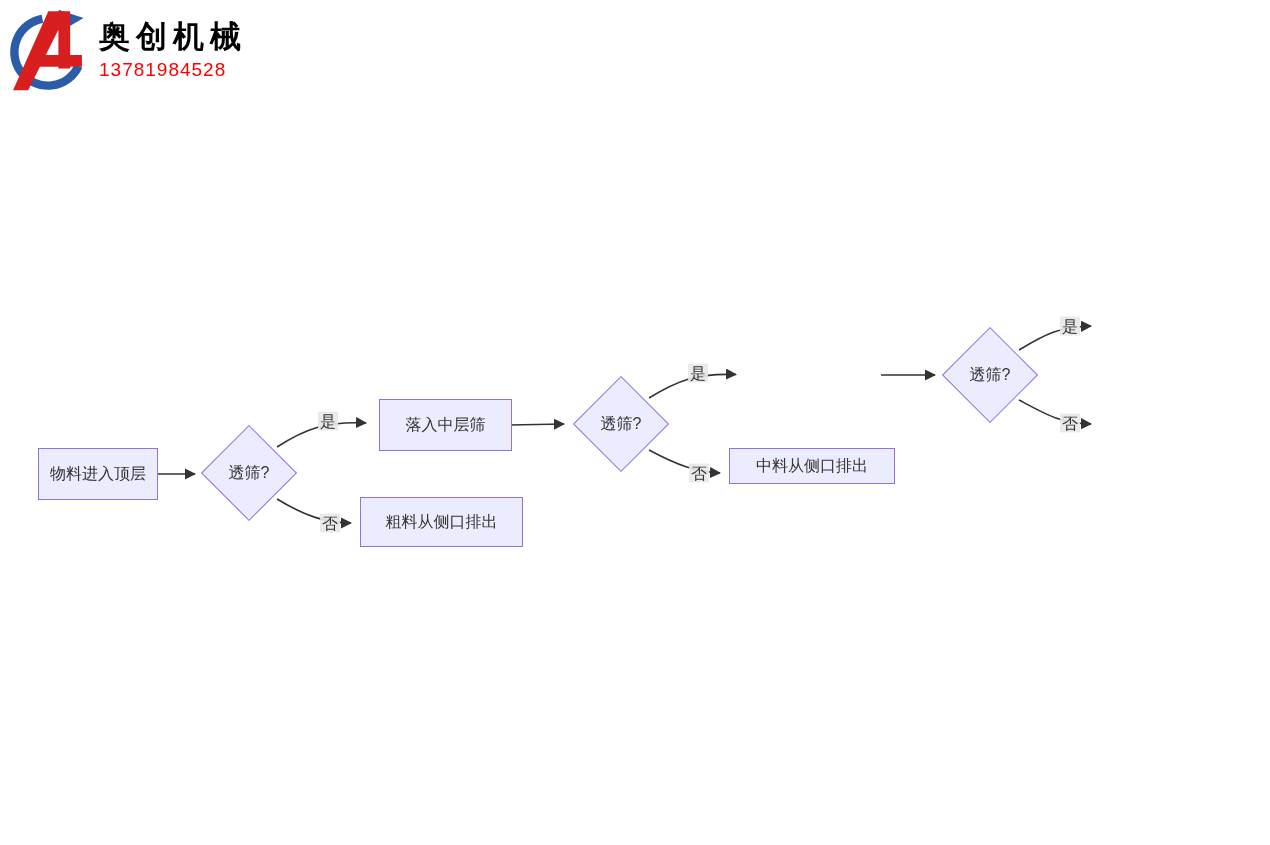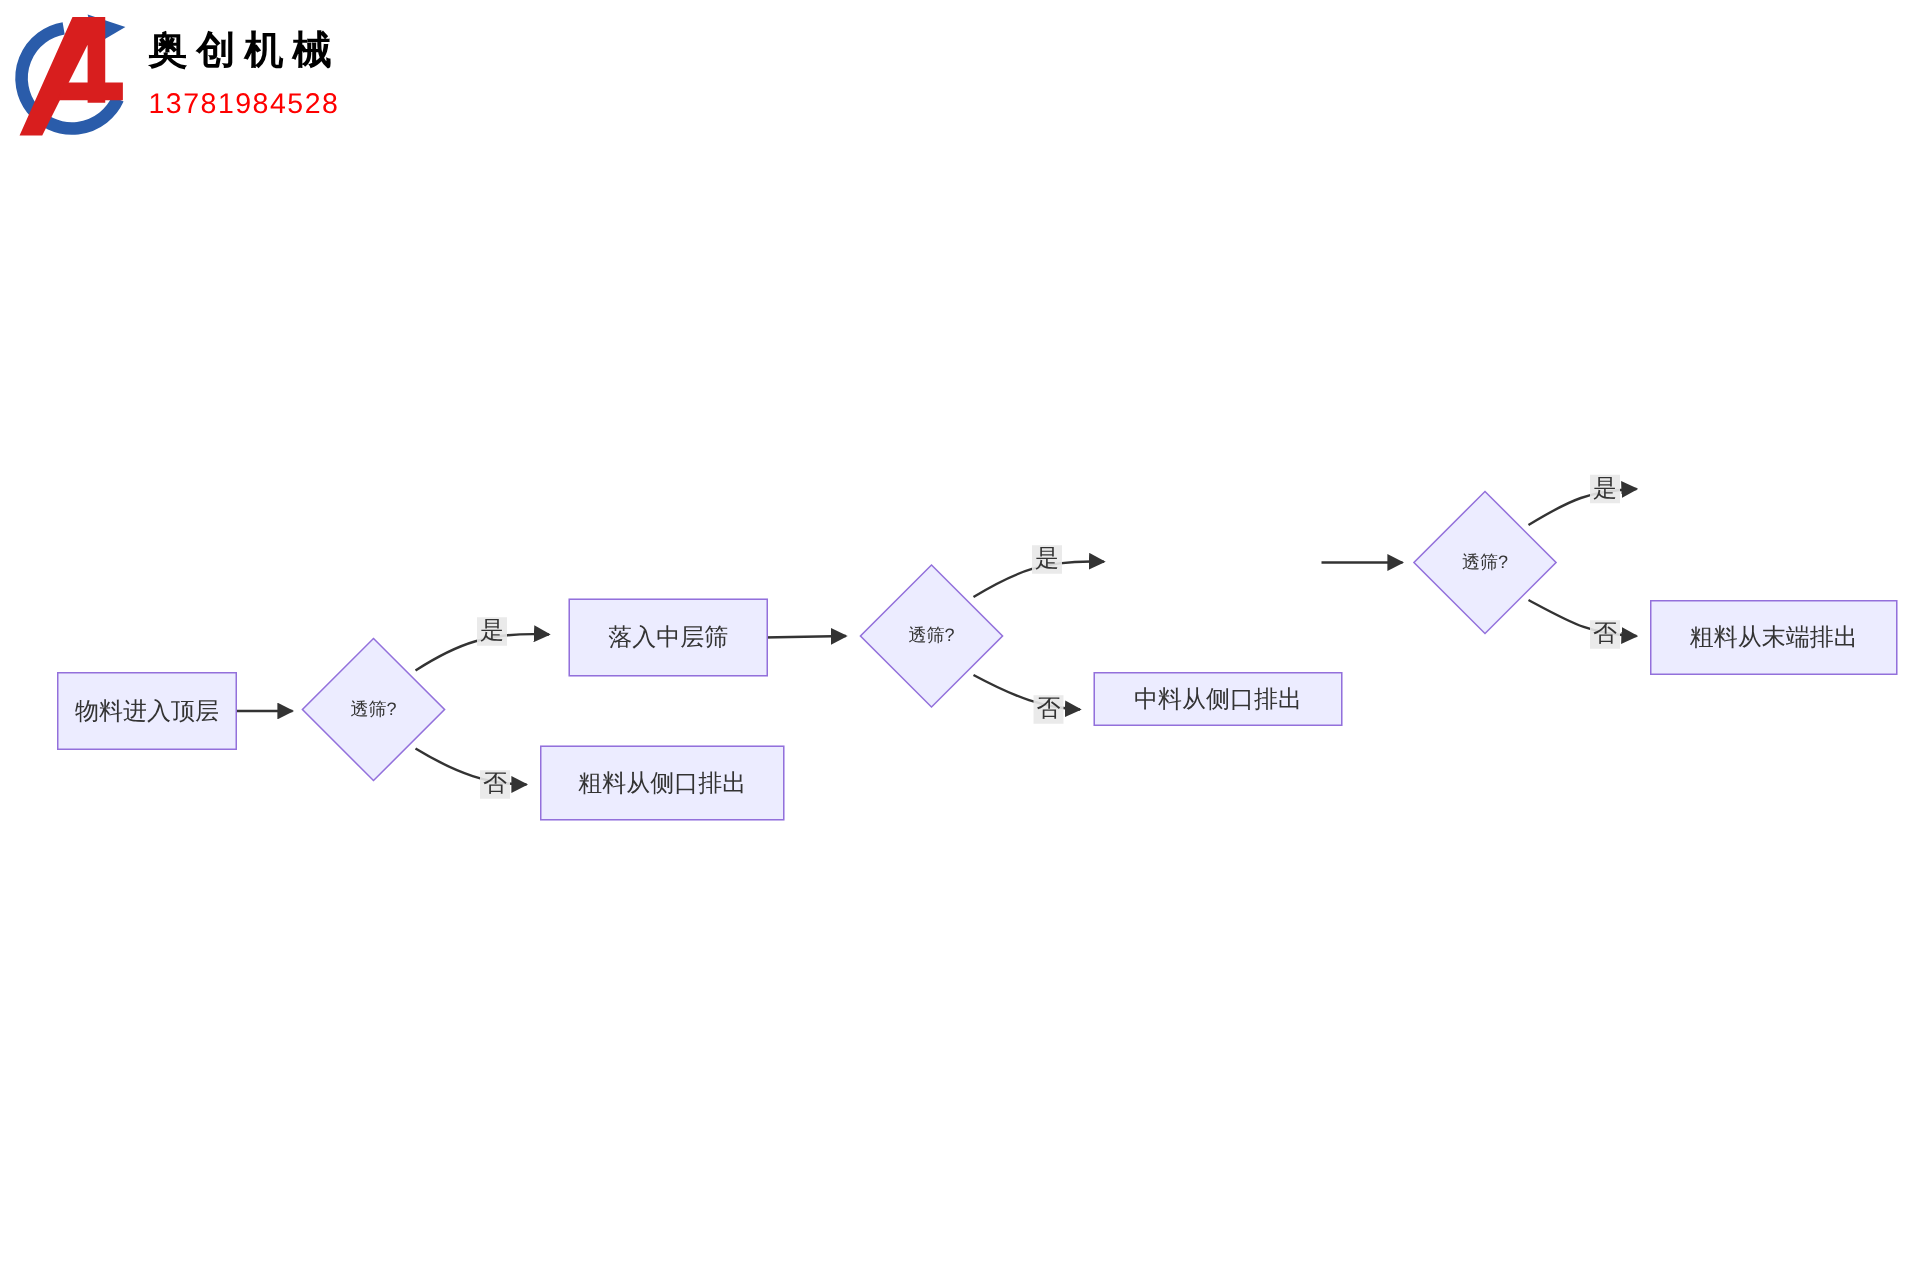--- a/index.html
+++ b/index.html
@@ -9,21 +9,21 @@
     height: 845px;
     background: #ffffff;
     overflow: hidden;
     font-family: "Liberation Sans", sans-serif;
   }
 
   
   .logo { position: absolute; left: 8px; top: 6px; }
   .company-name {
     position: absolute; left: 99px; top: 16px;
-    font-size: 26px; font-weight: bold; color: #000000;
+    font-size: 31px; font-weight: bold; color: #000000;
     letter-spacing: 6px; white-space: nowrap;
   }
   .phone {
     position: absolute; left: 99px; top: 59px;
     font-size: 19px; color: #fe0000; white-space: nowrap;
     letter-spacing: 1px;
   }
 
   
   .edges { position: absolute; left: 0; top: 0; pointer-events: none; }
@@ -41,21 +41,21 @@
     position: absolute;
     width: 68px; height: 68px;
     background: #ECECFF;
     border: 1px solid #9370DB;
     transform: rotate(45deg);
     box-sizing: border-box;
   }
   .diamond-label {
     position: absolute;
     transform: translate(-50%, -50%);
-    font-size: 12px; color: #333333;
+    font-size: 16px; color: #333333;
     white-space: nowrap;
   }
   .edge-label {
     position: absolute;
     transform: translate(-50%, -50%);
     background: rgba(232,232,232,0.9);
     padding: 0 2px;
     font-size: 16px; color: #333333;
     line-height: 19px;
     white-space: nowrap;
@@ -118,21 +118,20 @@
       <path d="M 881 375 L 935 375" marker-end="url(#arrow)"></path>
       <path d="M 1019 350 C 1047 333, 1060 327, 1091 326" marker-end="url(#arrow)"></path>
       <path d="M 1019 400 C 1047 415, 1060 423, 1091 424" marker-end="url(#arrow)"></path>
     </g>
   </svg>
 
   <div class="node" id="n-start">物料进入顶层</div>
   <div class="node" id="n-mid-screen">落入中层筛</div>
   <div class="node" id="n-coarse-side">粗料从侧口排出</div>
   <div class="node" id="n-medium-side">中料从侧口排出</div>
-  <div class="node" id="n-coarse-end">粗料从末端排出</div>
 
   <div class="diamond" id="d1"></div>
   <div class="diamond-label" id="d1-label">透筛?</div>
 
   <div class="diamond" id="d2"></div>
   <div class="diamond-label" id="d2-label">透筛?</div>
 
   <div class="diamond" id="d3"></div>
   <div class="diamond-label" id="d3-label">透筛?</div>
 

